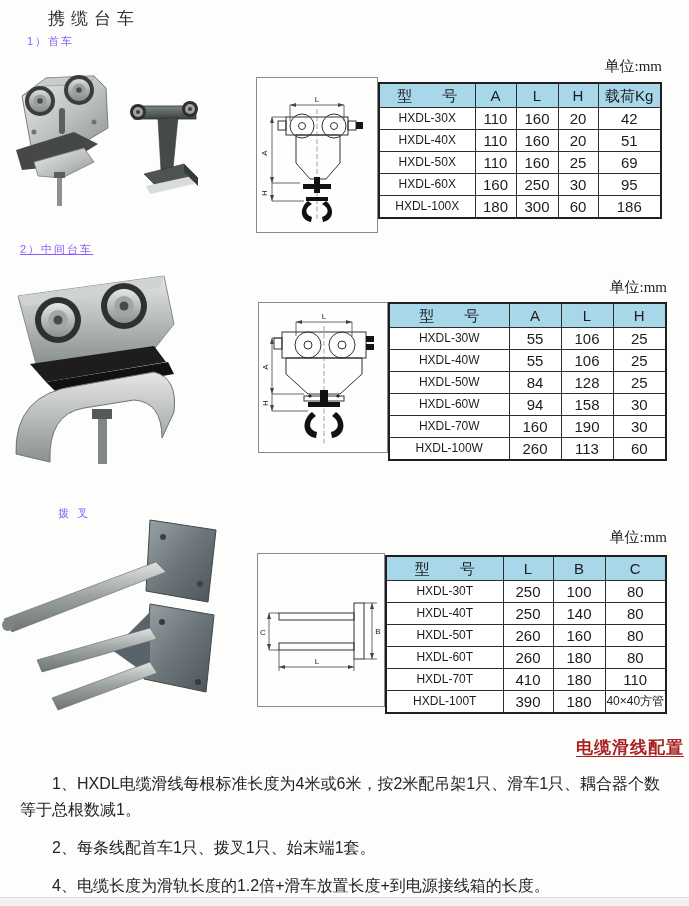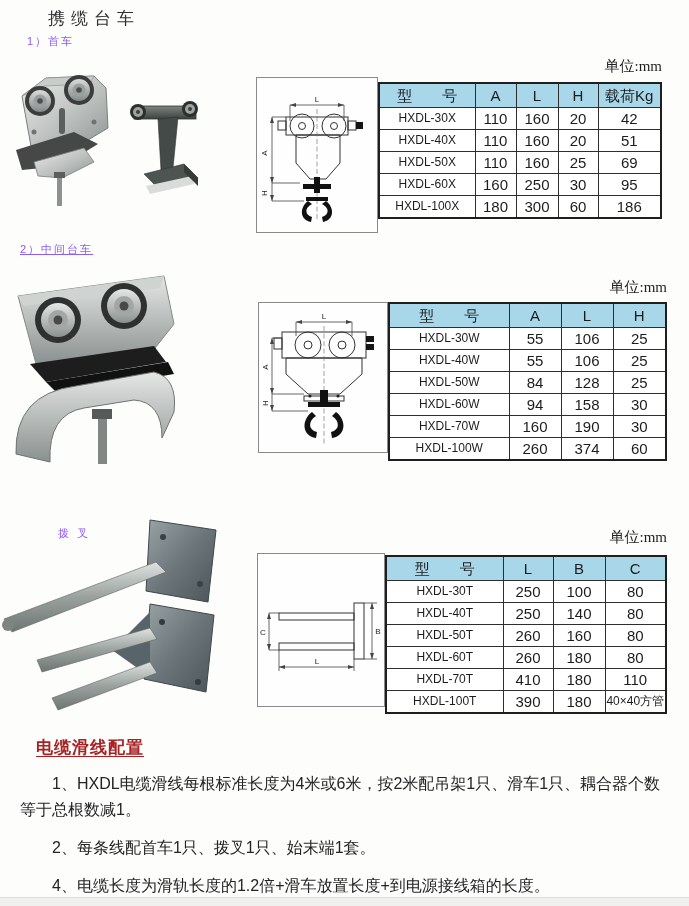--- a/index.html
+++ b/index.html
@@ -317,27 +317,27 @@
         </tr>
         <tr>
           <td class="small">HXDL-70W</td>
           <td>160</td>
           <td>190</td>
           <td>30</td>
         </tr>
         <tr>
           <td class="small">HXDL-100W</td>
           <td>260</td>
-          <td>374</td>
+          <td>113</td>
           <td>60</td>
         </tr>
       </tbody>
   </table>
 
-  <div class="abs sec-heading" style="left:58px;top:506px;letter-spacing:8px;margin-top:20px;">拨叉</div>
+  <div class="abs sec-heading" style="left:58px;top:506px;letter-spacing:8px;">拨叉</div>
 
   <svg class="abs" style="left:0px;top:512px;" width="232" height="210" viewBox="0 0 232 210">
     <defs>
       <linearGradient id="m6" x1="0" y1="0" x2="1" y2="1">
         <stop offset="0" stop-color="#9aa3a6"></stop>
           <stop offset="0.5" stop-color="#6c767a"></stop>
           <stop offset="1" stop-color="#4b5458"></stop>
       </linearGradient>
       <linearGradient id="rod" x1="0" y1="0" x2="0" y2="1">
         <stop offset="0" stop-color="#dfe2e0"></stop>
@@ -444,21 +444,21 @@
         <tr>
           <td class="small">HXDL-100T</td>
           <td>390</td>
           <td>180</td>
           <td class="small">40×40方管</td>
         </tr>
       </tbody>
   </table>
 
   <div class="abs notes">
-    <p class="notes-heading" style="text-decoration:underline;text-underline-offset:3px;">电缆滑线配置</p>
+    <p class="notes-heading" style="text-decoration:underline;text-underline-offset:3px;text-align:right;">电缆滑线配置</p>
     <p class="note-item">1、HXDL电缆滑线每根标准长度为4米或6米，按2米配吊架1只、滑车1只、耦合器个数等于总根数减1。</p>
     <p class="note-item">2、每条线配首车1只、拨叉1只、始末端1套。</p>
     <p class="note-item">4、电缆长度为滑轨长度的1.2倍+滑车放置长度+到电源接线箱的长度。</p>
   </div>
 
   <div class="abs bottom-strip"></div>
 
 </div>
 
 </body></html>

